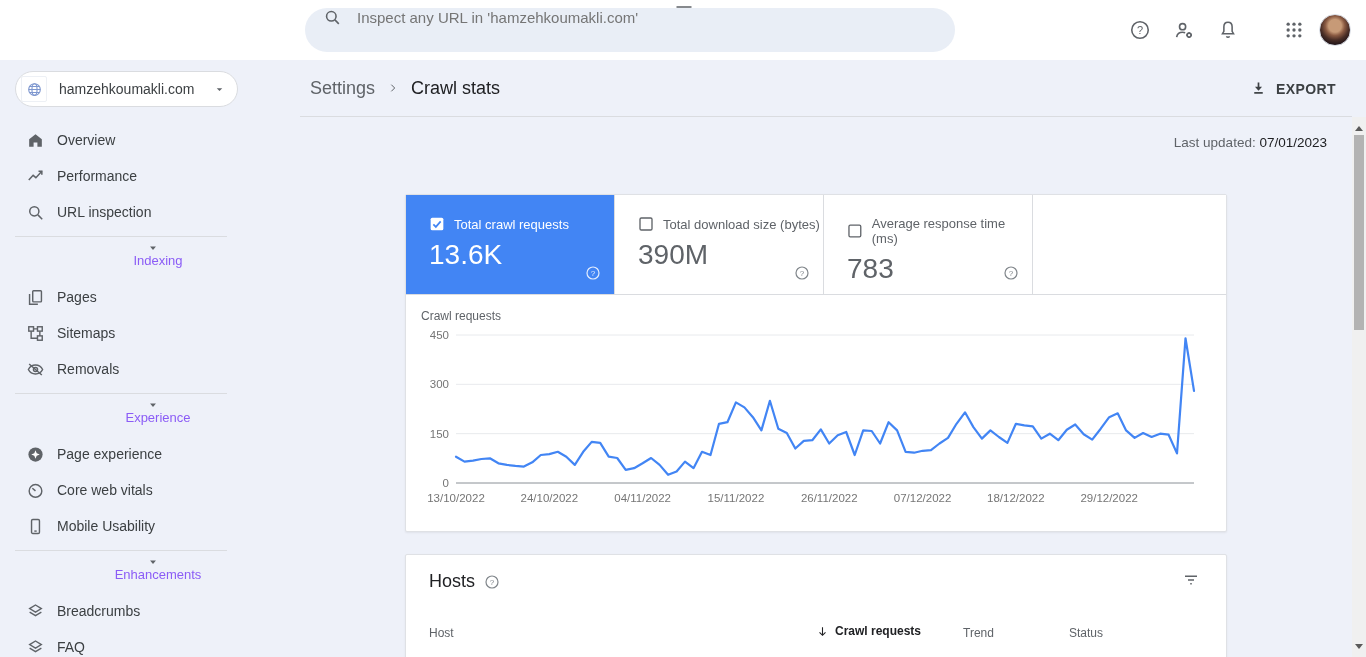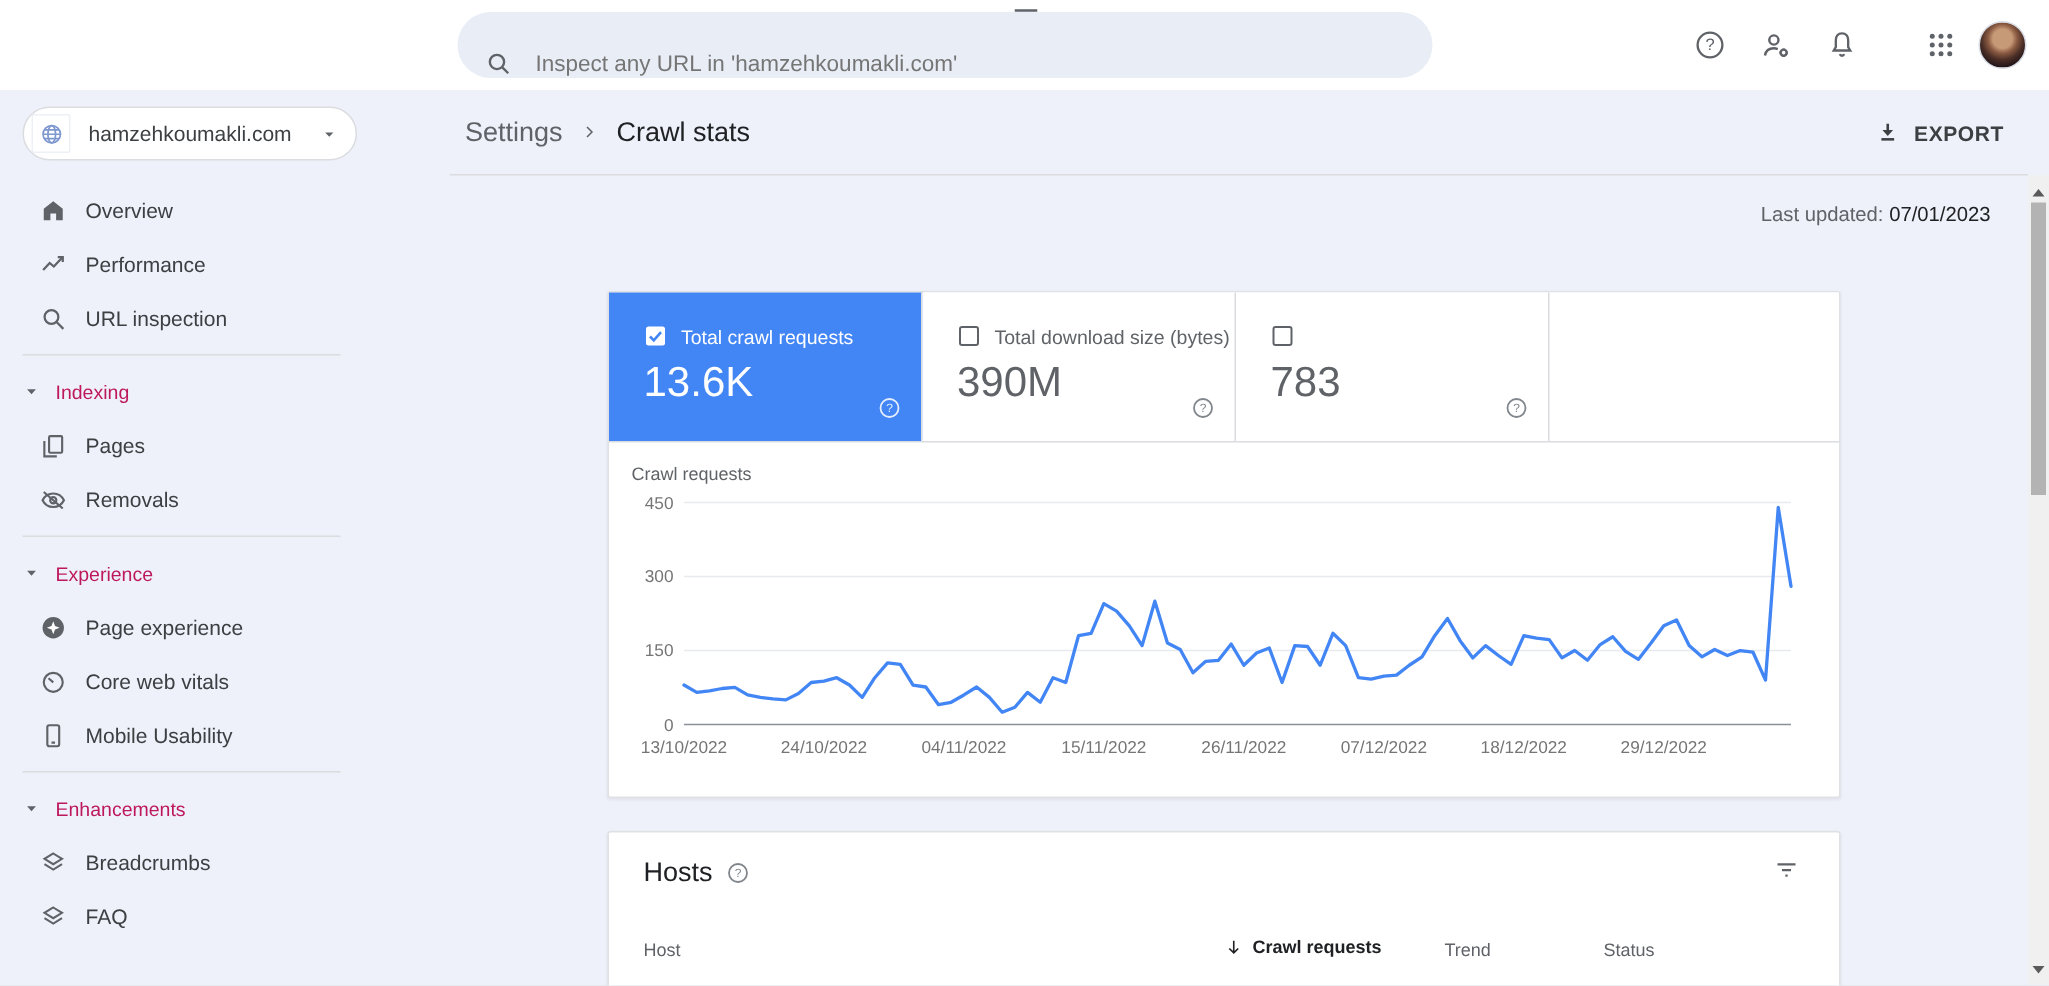--- a/index.html
+++ b/index.html
@@ -8,41 +8,41 @@
     position:relative;width:1366px;height:657px;overflow:hidden;
     background:#eef1f9;font-family:"Liberation Sans",sans-serif;
     color:#202124;-webkit-font-smoothing:antialiased;
   }
   
   .topbar{position:absolute;left:0;top:0;width:1366px;height:60px;background:#ffffff;display:flex;align-items:center;padding-left:20px;flex-direction:column;}
   .menu-btn{width:24px;height:24px;margin-right:18px;cursor:pointer;display:flex;align-items:center;justify-content:center;}
   .logo{display:flex;align-items:baseline;cursor:pointer;}
   .logo-google{font-size:23px;font-weight:500;letter-spacing:-0.5px;}
   .logo-suffix{font-size:21px;color:#5f6368;margin-left:7px;letter-spacing:0;}
-  .search-pill{position:absolute;left:305px;top:8px;width:650px;height:44px;border-radius:22px;background:#e9eef6;display:flex;align-items:flex-end;padding-left:18px;}
+  .search-pill{position:absolute;left:305px;top:8px;width:650px;height:44px;border-radius:22px;background:#e9eef6;display:flex;align-items:flex-start;padding-left:18px;}
   .search-pill svg{flex:0 0 auto;}
   .search-input{border:none;outline:none;background:transparent;font-size:15px;margin-left:13px;width:560px;font-family:"Liberation Sans",sans-serif;color:#3c4043;}
   .search-input::placeholder{color:#757575;opacity:1;}
   .topbar-right{position:absolute;right:15px;top:0;height:60px;display:flex;align-items:center;}
   .tb-icon{width:24px;height:24px;display:flex;align-items:center;justify-content:center;cursor:pointer;margin-left:20px;}
   .tb-icon.first{margin-left:0;}
   .tb-icon.grid{margin-left:42px;}
   .avatar{width:32px;height:32px;border-radius:50%;margin-left:13px;cursor:pointer;
     background:
       radial-gradient(circle at 50% 36%, #c79a77 0 26%, #8a5a42 40%, #4a2e26 58%, #201418 78%, #15101a 100%);
     border:1px solid #d8dce4;}
   
   .sidebar{position:absolute;left:0;top:60px;width:300px;height:597px;overflow:hidden;}
   .property-pill{margin:11px 0 0 15px;width:223px;height:36px;background:#fff;border:1px solid #dadce0;border-radius:18px;display:flex;align-items:center;padding:0 12px 0 5px;cursor:pointer;}
   .globe-box{width:26px;height:26px;border:1px solid #edf0f5;background:#fff;display:flex;align-items:center;justify-content:center;margin-right:12px;border-radius:2px;}
   .property-name{font-size:14px;color:#3c4043;flex:1;}
   .nav{margin-top:15px;}
   .nav-item{height:36px;display:flex;align-items:center;padding-left:25px;font-size:14px;color:#3c4043;cursor:pointer;}
   .nav-icon{width:20px;height:20px;margin-right:12px;display:flex;align-items:center;justify-content:center;flex:0 0 auto;}
-  .section-header{height:36px;display:flex;align-items:center;padding-left:16px;font-size:13px;color:#be185d;cursor:pointer;}
+  .section-header{height:36px;display:flex;align-items:center;padding-left:16px;font-size:13px;color:#8b5cf6;cursor:pointer;flex-direction:column;}
   .section-caret{margin-right:11px;display:flex;align-items:center;}
   .side-divider{height:1px;background:#dadce0;margin:6px 73px 6px 15px;}
   
   .main{position:absolute;left:300px;top:60px;width:1052px;height:597px;}
   .breadcrumb-row{height:57px;display:flex;align-items:center;padding-left:10px;border-bottom:1px solid #dadce0;}
   .crumb-parent{font-size:18px;color:#5f6368;cursor:pointer;}
   .crumb-sep{margin:0 13px;display:flex;align-items:center;}
   .crumb-current{font-size:18px;color:#202124;}
   .export-btn{margin-left:auto;margin-right:16px;display:flex;align-items:flex-end;gap:9px;cursor:pointer;color:#3c4043;font-size:14px;font-weight:bold;letter-spacing:.4px;}
   .last-updated{margin:18px 25px 0 0;text-align:right;font-size:13.5px;color:#5f6368;}
@@ -196,20 +196,31 @@
         <span>Indexing</span>
       </div>
       <div class="nav-item">
         <span class="nav-icon">
           <svg width="19" height="19" viewBox="0 0 24 24" fill="none" stroke="#5f6368" stroke-width="1.8">
               <rect x="8.5" y="3.5" width="11" height="14" rx="1"></rect>
               <path d="M4.5 7.5V20.5H15"></path>
             </svg>
         </span>
         <span>Pages</span>
+      </div>
+      <div class="nav-item">
+        <span class="nav-icon">
+          <svg width="19" height="19" viewBox="0 0 24 24" fill="none" stroke="#5f6368" stroke-width="1.8">
+              <rect x="3.5" y="3.5" width="6" height="5.5"></rect>
+              <rect x="14.5" y="3.5" width="6" height="5.5"></rect>
+              <rect x="14.5" y="15" width="6" height="5.5"></rect>
+              <path d="M6.5 9v9h8M9.5 6.2h5v0M17.5 9v6"></path>
+            </svg>
+        </span>
+        <span>Sitemaps</span>
       </div>
       <div class="nav-item">
         <span class="nav-icon">
           <svg width="19" height="19" viewBox="0 0 24 24" fill="none" stroke="#5f6368" stroke-width="1.8">
               <path d="M3 12c1.8-3.6 5-5.7 9-5.7s7.2 2.1 9 5.7c-1.8 3.6-5 5.7-9 5.7S4.8 15.6 3 12z"></path>
               <circle cx="12" cy="12" r="2.6"></circle>
               <path d="M4 5l16 14"></path>
             </svg>
         </span>
         <span>Removals</span>
@@ -339,20 +350,21 @@
                 <circle cx="12" cy="12" r="9"></circle>
                 <text x="12" y="16.2" text-anchor="middle" font-size="12" fill="#80868b" stroke="none">?</text>
               </svg>
           </span>
         </div>
         <div class="tab">
           <div class="tab-label-row">
             <svg width="16" height="16" viewBox="0 0 24 24">
                 <rect x="3" y="3" width="18" height="18" rx="2" fill="none" stroke="#5f6368" stroke-width="2"></rect>
               </svg>
+            <span>Average response time (ms)</span>
           </div>
           <div class="tab-value">783</div>
           <span class="tab-help">
             <svg width="16" height="16" viewBox="0 0 24 24" fill="none" stroke="#80868b" stroke-width="1.8">
                 <circle cx="12" cy="12" r="9"></circle>
                 <text x="12" y="16.2" text-anchor="middle" font-size="12" fill="#80868b" stroke="none">?</text>
               </svg>
           </span>
         </div>
         <div class="tabs-filler"></div>

